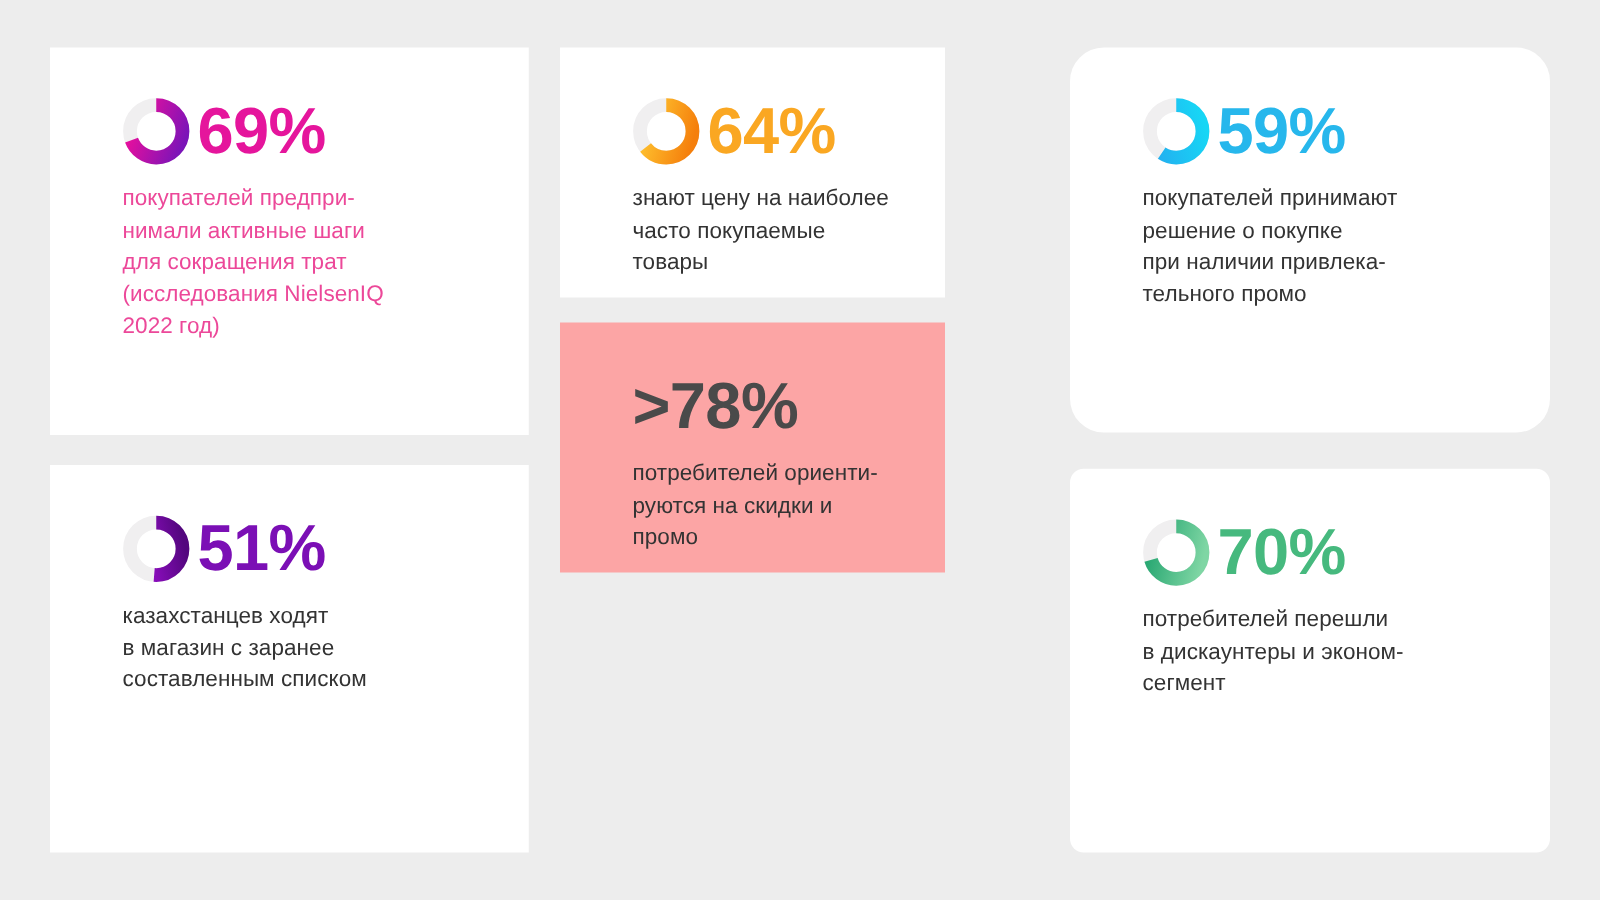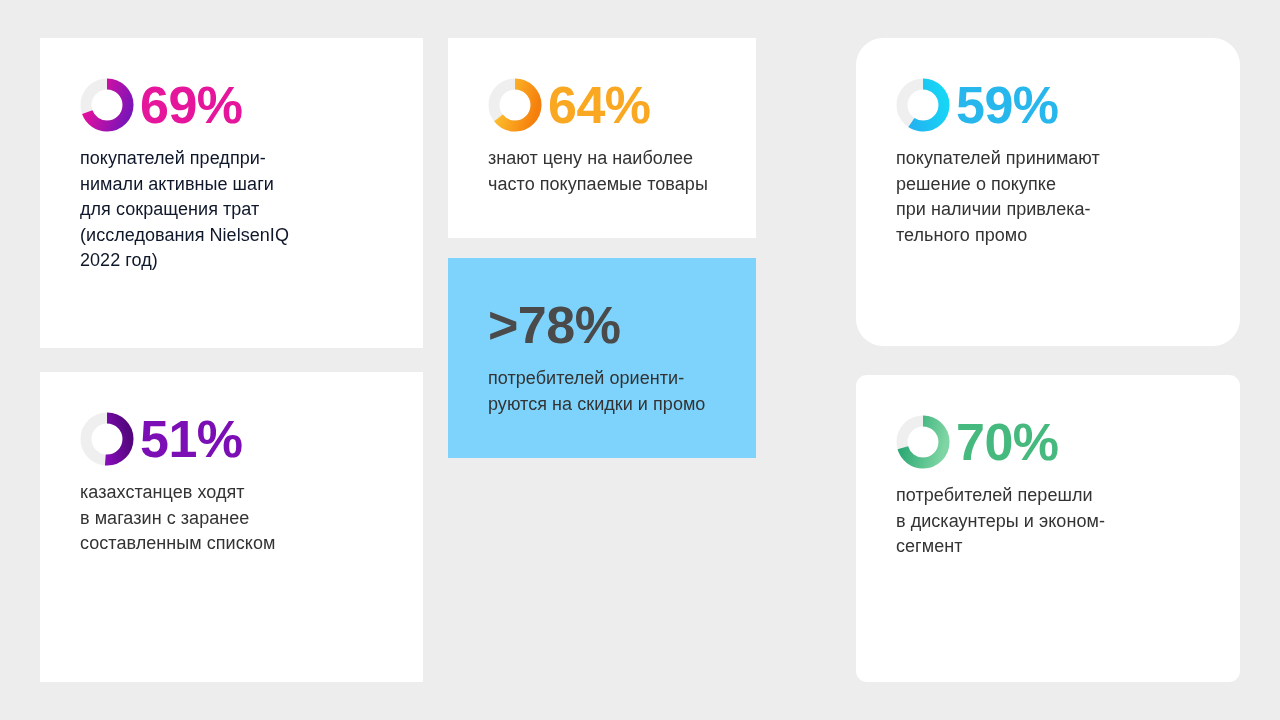--- a/index.html
+++ b/index.html
@@ -17,21 +17,21 @@
   .board {
     position: absolute;
     left: 0; top: 0;
     width: 1280px;
     height: 720px;
   }
   .card {
     position: absolute;
     background: #ffffff;
     box-sizing: border-box;
-    padding: 38px 40px 0 40px;
+    padding: 38px 40px 0 58px;
   }
   
   .c1 { left: 40px;  width: 383px; }
   .c2 { left: 448px; width: 308px; }
   .c3 { left: 856px; width: 384px; }
 
   .c1.r1 { top: 38px;  height: 310px; }
   .c1.r2 { top: 372px; height: 310px; }
 
   .c2.r1 { top: 38px;  height: 200px; }
@@ -86,21 +86,21 @@
           <linearGradient id="g0" x1="0.62" y1="0" x2="0.22" y2="1">
             <stop offset="0%" stop-color="#ec0f9c"></stop>
             <stop offset="100%" stop-color="#7b14b8"></stop>
           </linearGradient>
         </defs>
         <circle cx="27" cy="27" r="21" fill="none" stroke="#f0eff0" stroke-width="11"></circle>
         <circle cx="27" cy="27" r="21" fill="none" stroke="url(#g0)" stroke-width="11" stroke-dasharray="91.04 40.90" transform="rotate(-90 27 27)"></circle>
       </svg>
       <span class="stat-value" style="color: rgb(229, 21, 156);">69%</span>
     </div>
-    <div class="desc" style="color: #0f172a;">покупателей предпри-
+    <div class="desc" style="color: #ec4899;">покупателей предпри-
 нимали активные шаги
 для сокращения трат
 (исследования NielsenIQ
 2022 год)</div>
   </div>
 
   <div class="card c1 r2" style="background: rgb(255, 255, 255);">
     <div class="stat-row">
       <svg class="donut" viewBox="0 0 54 54">
         <defs>
@@ -130,21 +130,21 @@
         </defs>
         <circle cx="27" cy="27" r="21" fill="none" stroke="#f0eff0" stroke-width="11"></circle>
         <circle cx="27" cy="27" r="21" fill="none" stroke="url(#g1)" stroke-width="11" stroke-dasharray="84.45 47.50" transform="rotate(-90 27 27)"></circle>
       </svg>
       <span class="stat-value" style="color: rgb(250, 167, 34);">64%</span>
     </div>
     <div class="desc" style="color: rgb(51, 51, 51);">знают цену на наиболее
 часто покупаемые товары</div>
   </div>
 
-  <div class="card c2 r2" style="background: #7dd3fc;">
+  <div class="card c2 r2" style="background: #fca5a5;">
     <div class="stat-row no-donut">
       <span class="stat-value" style="color: rgb(74, 74, 74);">&gt;78%</span>
     </div>
     <div class="desc" style="color: rgb(51, 51, 51);">потребителей ориенти-
 руются на скидки и промо</div>
   </div>
 
 
   <div class="card c3 r1" style="background: rgb(255, 255, 255);">
     <div class="stat-row">

